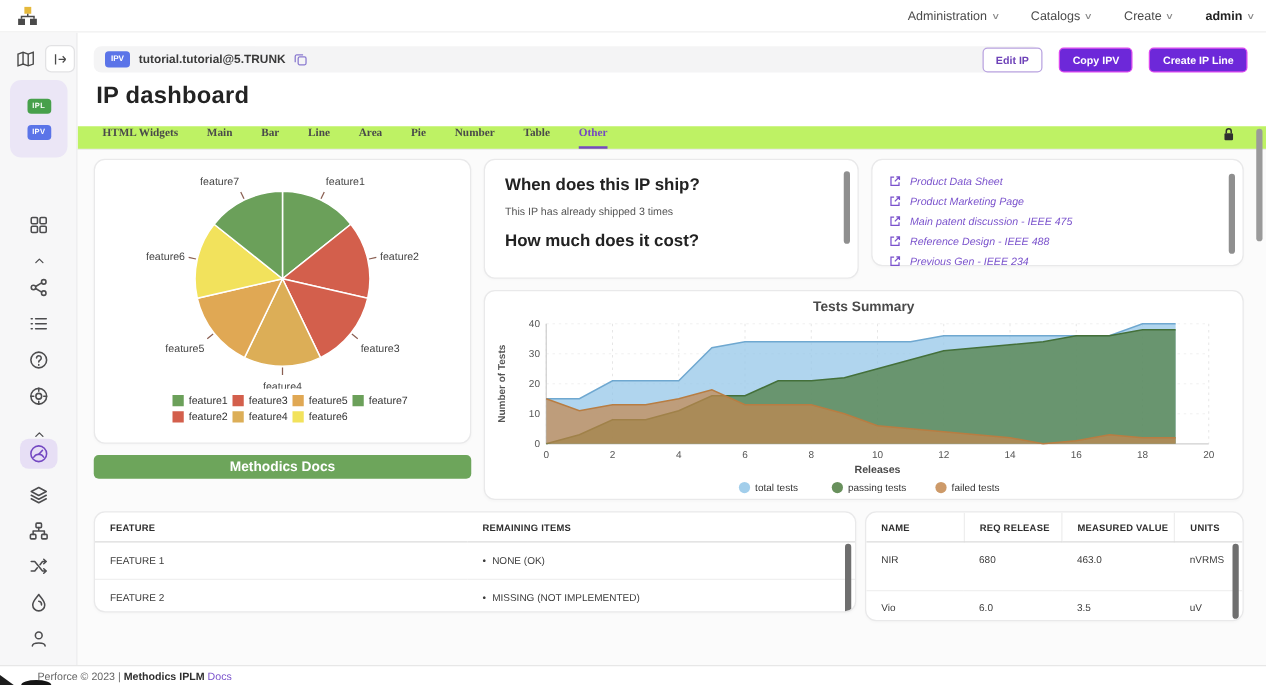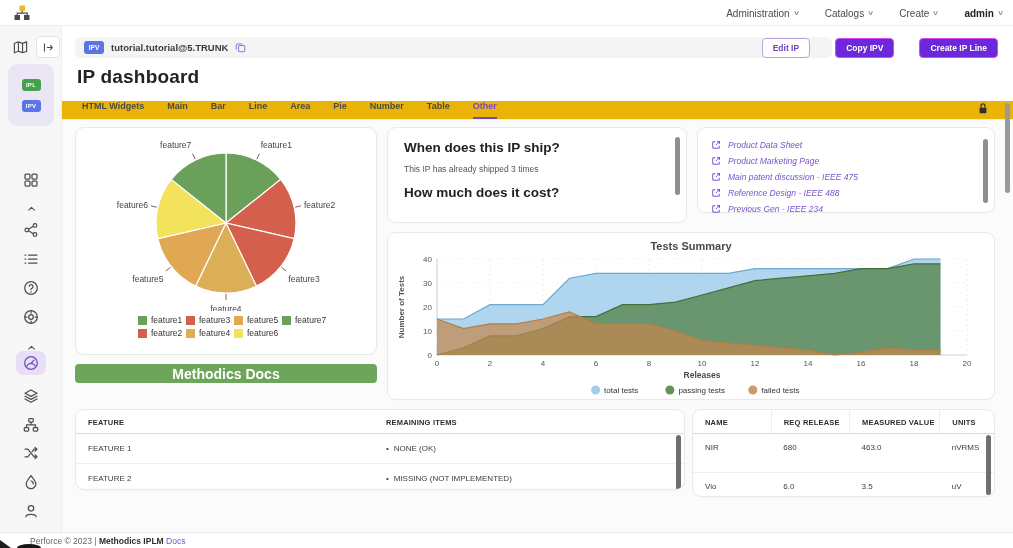--- a/index.html
+++ b/index.html
@@ -26,41 +26,41 @@
   .mini-badge.ipv { background:#5b74e8; }
   .sb-nav { position:absolute; left:0; top:112px; width:62px; }
   .sb-item { position:absolute; left:0; width:62px; height:24px; display:flex; align-items:center; justify-content:center; cursor:pointer; }
   .sb-item .pill { width:30px; height:24px; display:flex; align-items:center; justify-content:center; border-radius:7px; }
   .sb-item.active .pill { background:#e7dff5; }
 
   
   .hdr-pill { position:absolute; left:75px; top:37px; width:757px; height:21px; background:#f4f4f5; border-radius:6px; display:flex; align-items:center; padding:0 9px; gap:7px; z-index:10;}
   .ipv-chip { width:20px; height:13px; border-radius:3px; background:#5b74e8; color:#fff; font-size:6.5px; font-weight:bold; display:flex; align-items:center; justify-content:center; }
   .ip-name { font-size:9.5px; font-weight:bold; color:#3a3a3a; }
-  .hdr-actions { position:absolute; right:15px; top:38px; display:flex; gap:25px; z-index:10; }
+  .hdr-actions { position:absolute; right:15px; top:38px; display:flex; gap:13px; z-index:10; }
   .btn { height:20px; border-radius:4px; font-size:8.5px; font-weight:bold; display:flex; align-items:center; justify-content:center; padding:0 10px; cursor:pointer; }
   .btn.outline { background:#fff; border:1px solid #b9a3e0; color:#6e42b8; }
   .btn.solid { background:#6d28d9; border:1px solid #d946ef; color:#fff; }
 
   .page-title { position:absolute; left:77px; top:66px; font-size:19px; font-weight:bold; color:#232323; letter-spacing:.2px; }
 
   
-  .tabbar { position:absolute; left:62px; right:0; top:101px; height:19px; border-bottom:1px solid #ececec; display:flex; align-items:flex-start; padding-left:20px; gap:23px; z-index:10; background:#eab308; }
+  .tabbar { position:absolute; left:62px; right:0; top:101px; height:19px; border-bottom:1px solid #ececec; display:flex; align-items:flex-start; padding-left:20px; gap:23px; z-index:10; background:#bef264;font-family:Liberation Serif, serif; }
   .tab { font-size:9px; font-weight:bold; color:#4a4a4a; padding-bottom:6px; cursor:pointer; white-space:nowrap; }
   .tab.active { color:#7448c2; border-bottom:2.5px solid #7448c2; margin-bottom:-1px; }
   .tab-lock { position:absolute; right:24px; top:0px; }
 
   
   .content { position:absolute; left:62px; top:120px; right:0; bottom:16px; background:#fbfbfb; }
   .card { position:absolute; background:#fff; border:1px solid #e9e9ea; border-radius:9px; box-shadow:0 1px 2px rgba(0,0,0,.02); }
   .card-pie   { left:13px;  top:7px;   width:302px; height:228px; }
   .card-text  { left:325px; top:7px;   width:300px; height:96px; padding:12px 16px; }
   .card-links { left:635px; top:7px;   width:298px; height:86px; padding:9px 13px;font-style:italic; }
   .card-tests { left:325px; top:112px; width:608px; height:168px; }
-  .docs-btn   { position:absolute; left:13px; top:244px; width:302px; height:19px; background:#6da55b; border-radius:4px; color:#fff; font-size:14px; font-weight:bold; display:flex; align-items:center; justify-content:center; cursor:pointer; }
+  .docs-btn   { position:absolute; left:13px; top:244px; width:302px; height:19px; background:#6da55b; border-radius:4px; color:#fff; font-size:11px; font-weight:bold; display:flex; align-items:center; justify-content:center; cursor:pointer; }
   .card-feat  { left:13px;  top:289px; width:610px; height:81px; overflow:hidden; }
   .card-meas  { left:630px; top:289px; width:303px; height:88px; overflow:hidden; }
 
   .h-q { font-size:13.5px; font-weight:bold; color:#222; }
   .p-body { font-size:8.5px; color:#555; margin:9px 0 11px 0; }
 
   .link-row { display:flex; align-items:center; gap:7px; height:16px; cursor:pointer; }
   .link-label { font-size:8.5px; color:#7a52cc; }
 
   .scroll-thumb { position:absolute; width:5px; background:#8f8f8f; border-radius:3px; }

